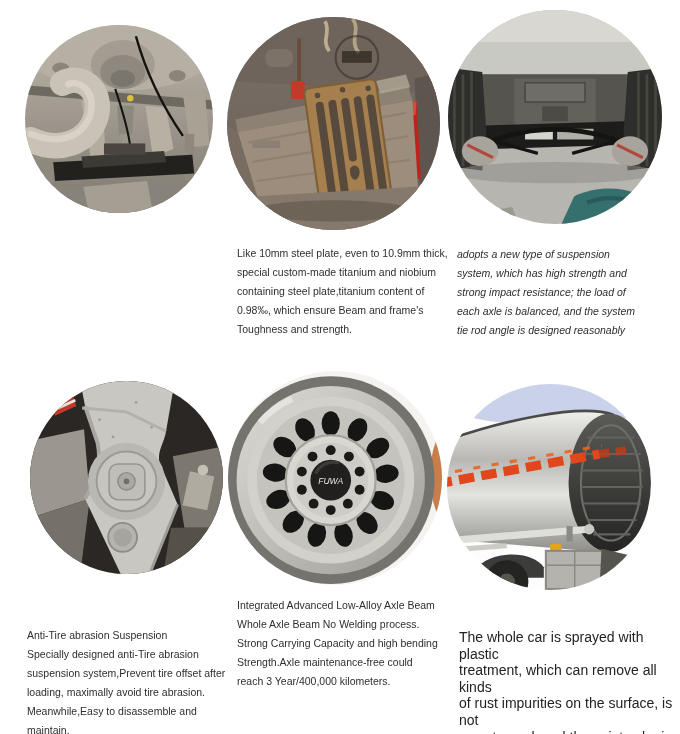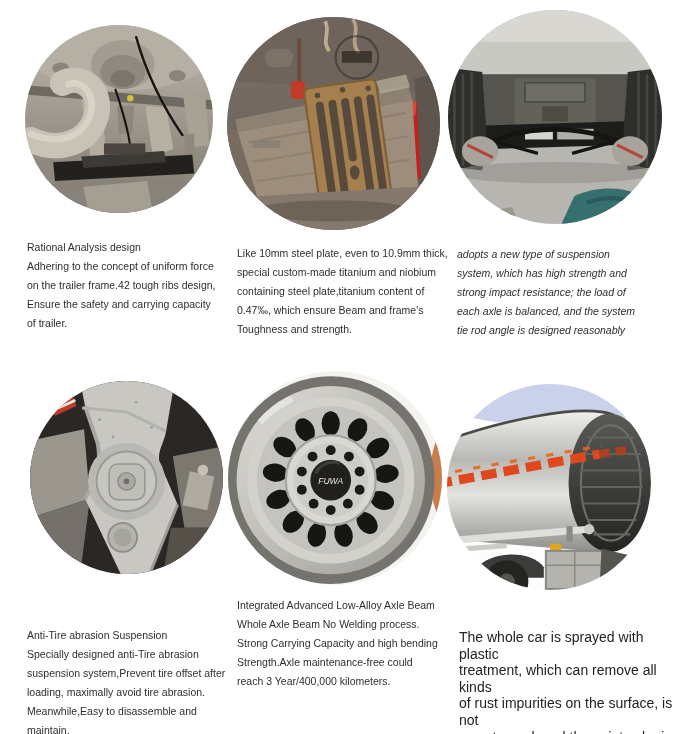--- a/index.html
+++ b/index.html
@@ -274,29 +274,24 @@
       <path d="M28,180 C40,162 82,160 94,178 L94,188 L28,188 Z" fill="#3c3c3a"></path>
       <circle cx="58" cy="192" r="21" fill="#242422"></circle>
       <circle cx="58" cy="192" r="8" fill="#55554f"></circle>
       <rect x="100" y="155" width="11" height="9" rx="2" fill="#e2a41f"></rect>
       <rect x="96" y="162" width="58" height="37" fill="#b4b3ae" stroke="#8a8a84" stroke-width="2"></rect>
       <path d="M96,176 L154,176 M124,162 L124,199" stroke="#8a8a84" stroke-width="1.5" fill="none"></path>
       <path d="M150,160 L176,166 L170,200 L148,200 Z" fill="#55544f"></path>
     </svg>
   </div>
 
-  <p class="caption t1">Rational Analysis design
-Adhering to the concept of uniform force
-on the trailer frame.42 tough ribs design,
-Ensure the safety and carrying capacity
-of trailer.</p>
   <p class="caption t2">Like 10mm steel plate, even to 10.9mm thick,
 special custom-made titanium and niobium
 containing steel plate,titanium content of
-0.47‰, which ensure Beam and frame's
+0.98‰, which ensure Beam and frame's
 Toughness and strength.</p>
   <p class="caption t3">adopts a new type of suspension
 system, which has high strength and
 strong impact resistance; the load of
 each axle is balanced, and the system
 tie rod angle is designed reasonably</p>
   <p class="caption t4">Anti-Tire abrasion Suspension
 Specially designed anti-Tire abrasion
 suspension system,Prevent tire offset after
 loading, maximally avoid tire abrasion.

